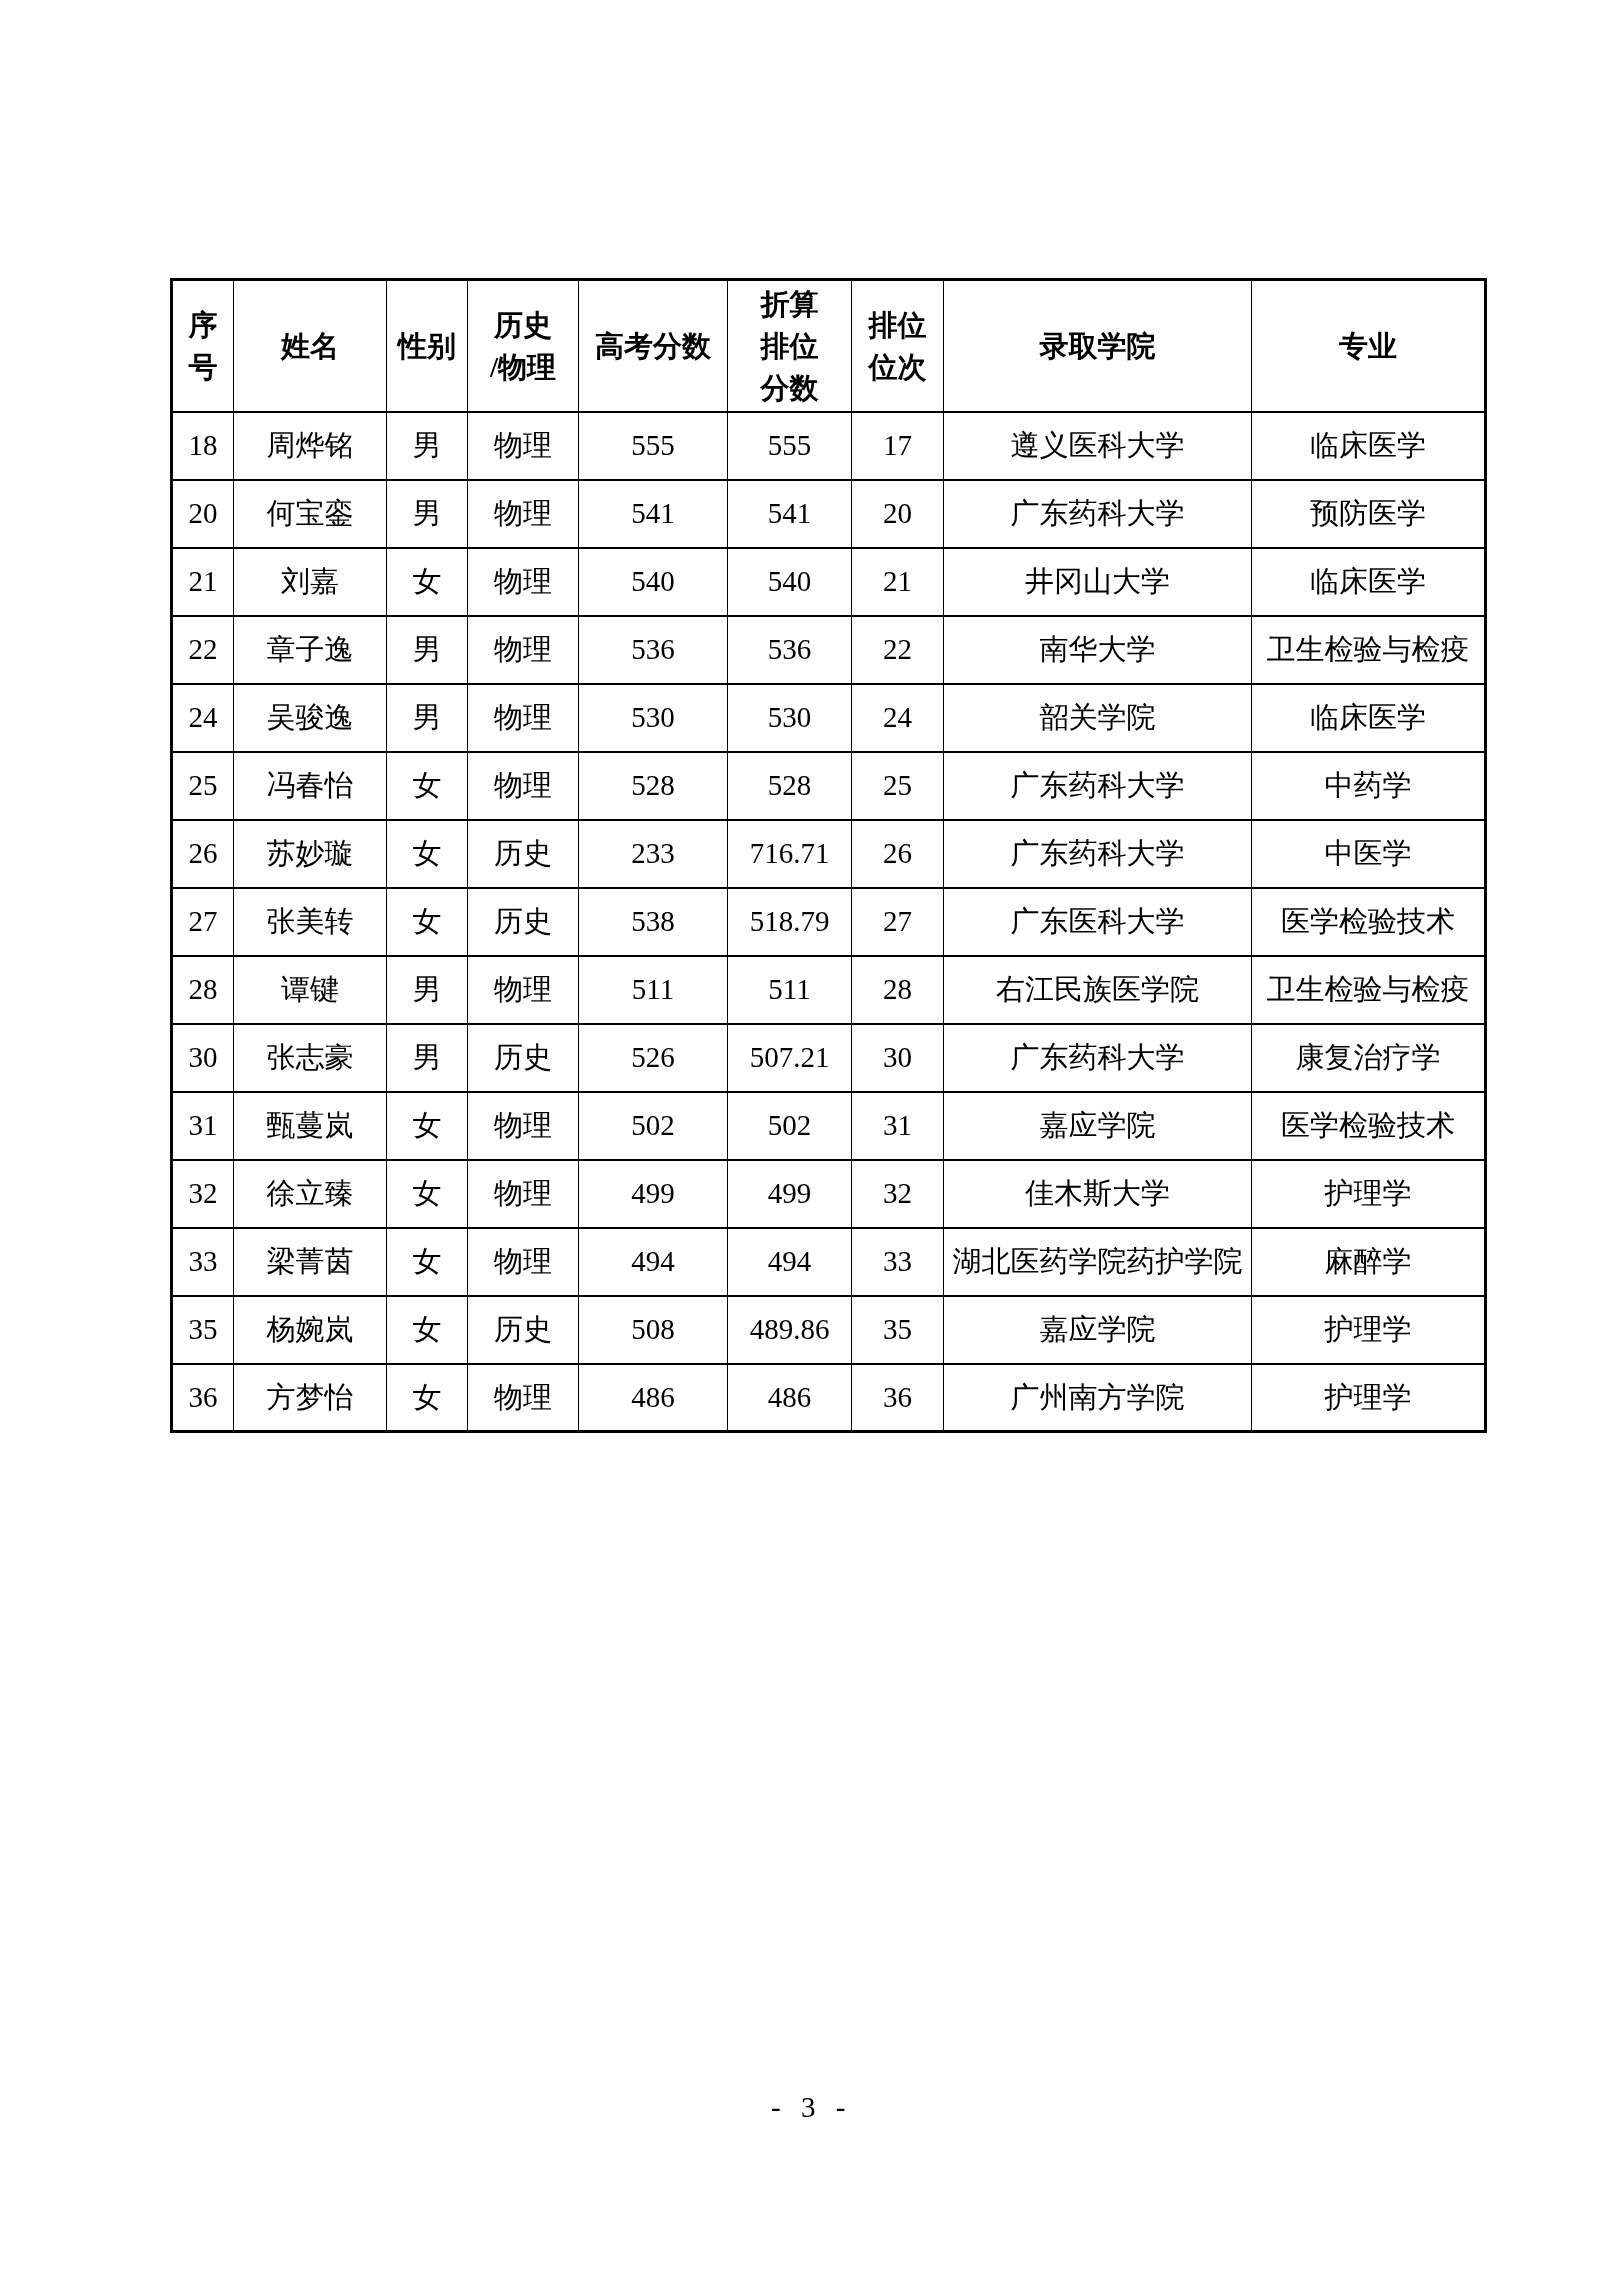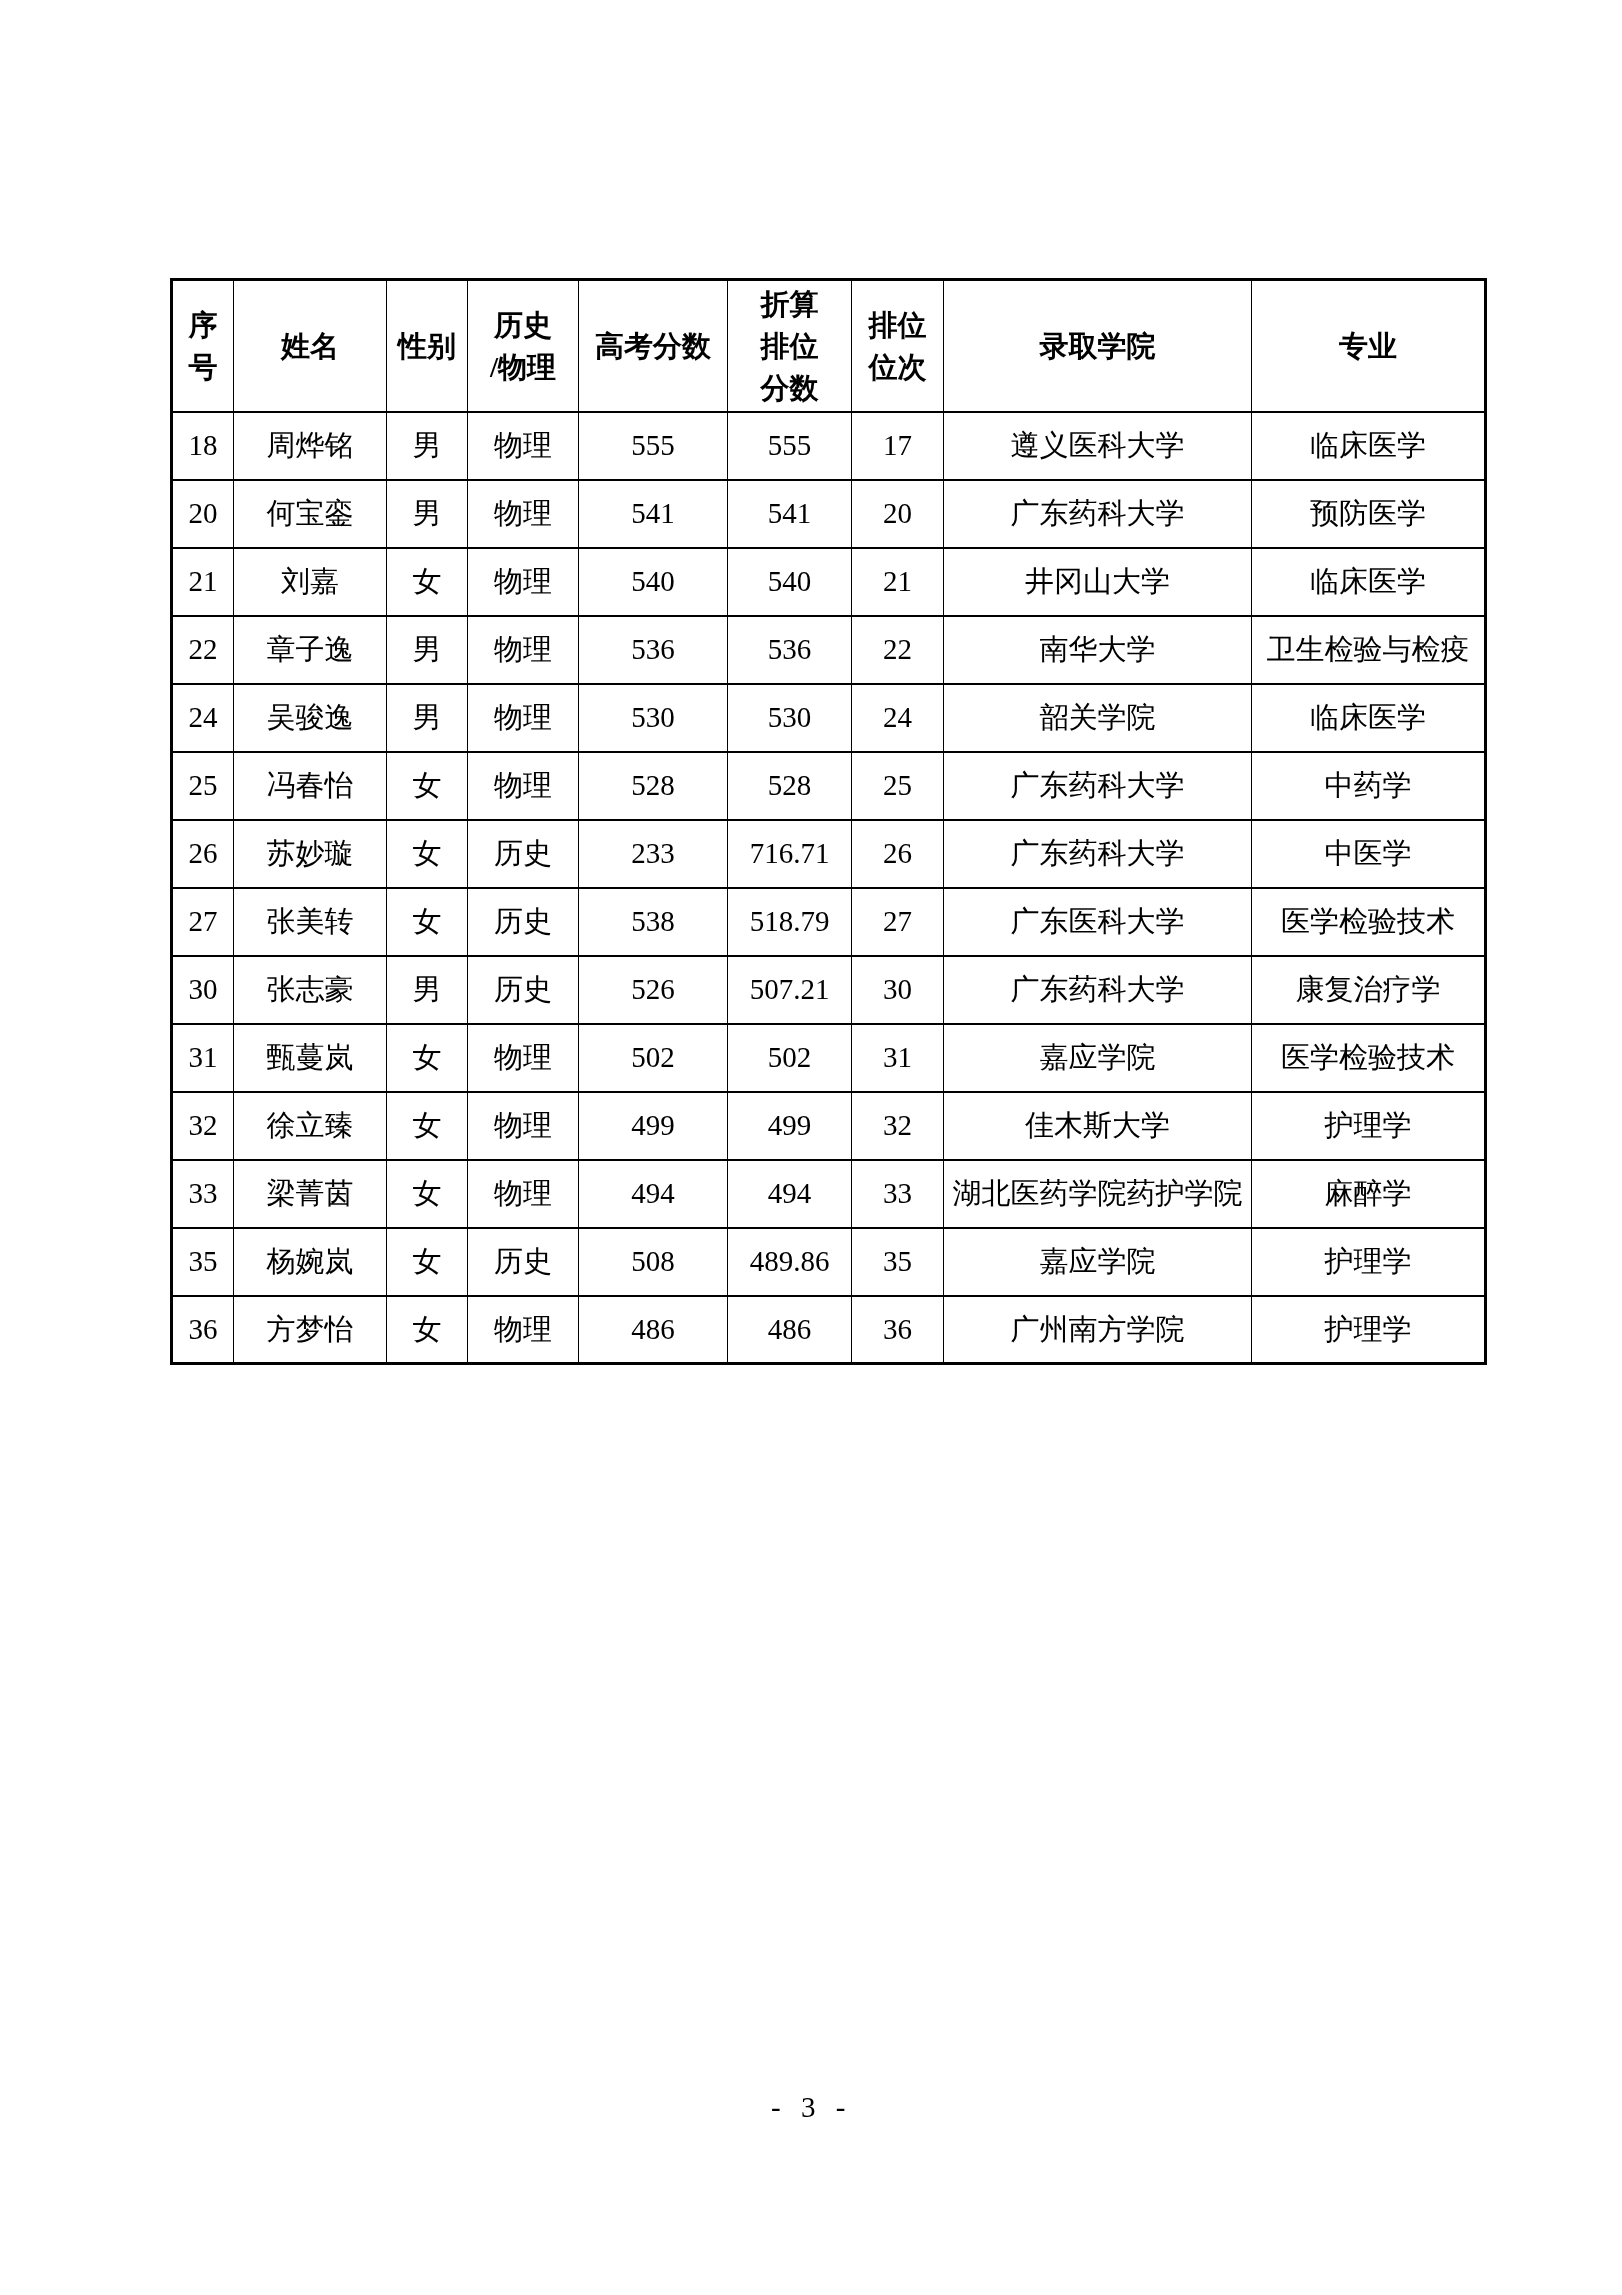--- a/index.html
+++ b/index.html
@@ -185,20 +185,31 @@
           <td>张美转</td>
           <td>女</td>
           <td>历史</td>
           <td>538</td>
           <td>518.79</td>
           <td>27</td>
           <td>广东医科大学</td>
           <td>医学检验技术</td>
         </tr>
         <tr>
+          <td>28</td>
+          <td>谭键</td>
+          <td>男</td>
+          <td>物理</td>
+          <td>511</td>
+          <td>511</td>
+          <td>28</td>
+          <td>右江民族医学院</td>
+          <td>卫生检验与检疫</td>
+        </tr>
+        <tr>
           <td>30</td>
           <td>张志豪</td>
           <td>男</td>
           <td>历史</td>
           <td>526</td>
           <td>507.21</td>
           <td>30</td>
           <td>广东药科大学</td>
           <td>康复治疗学</td>
         </tr>

